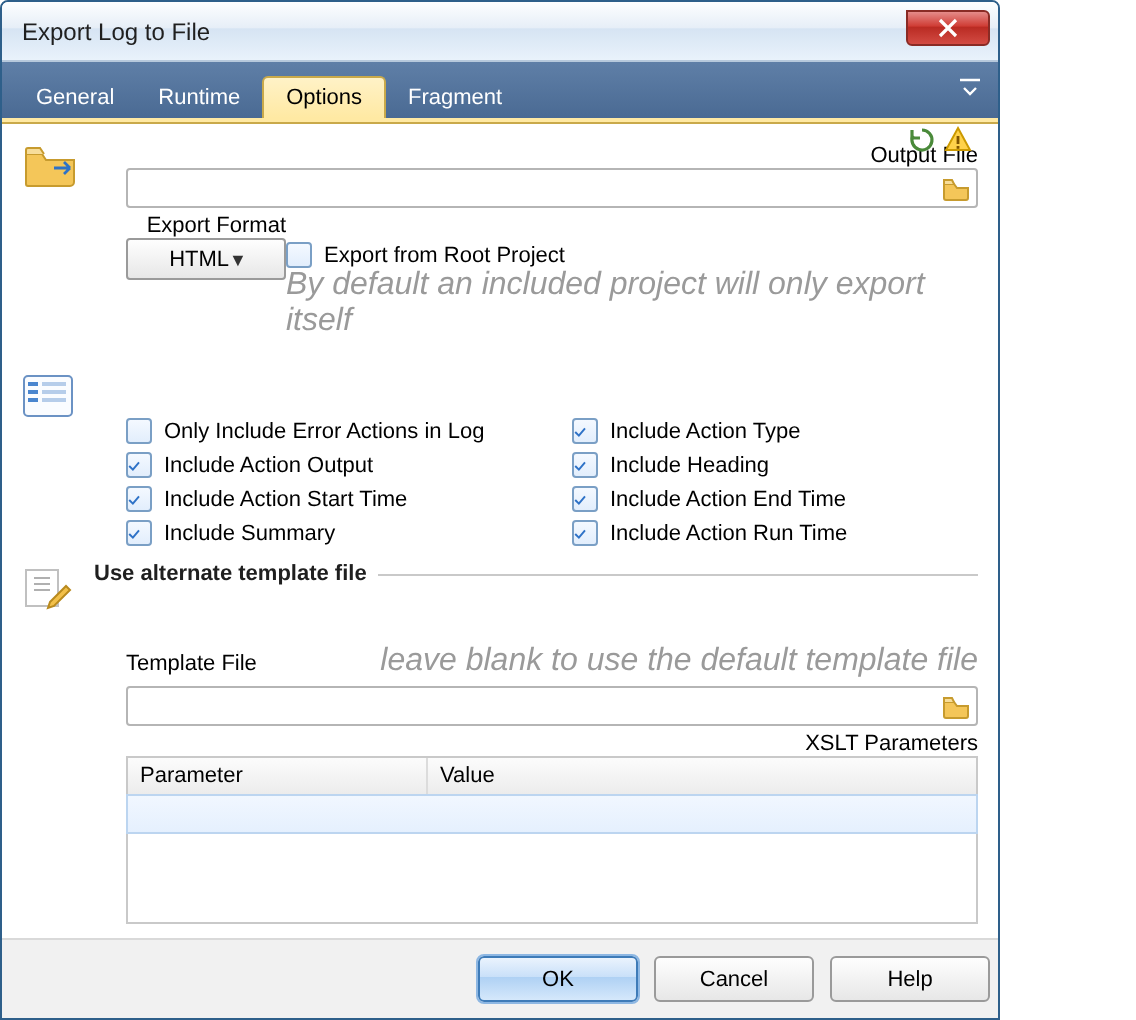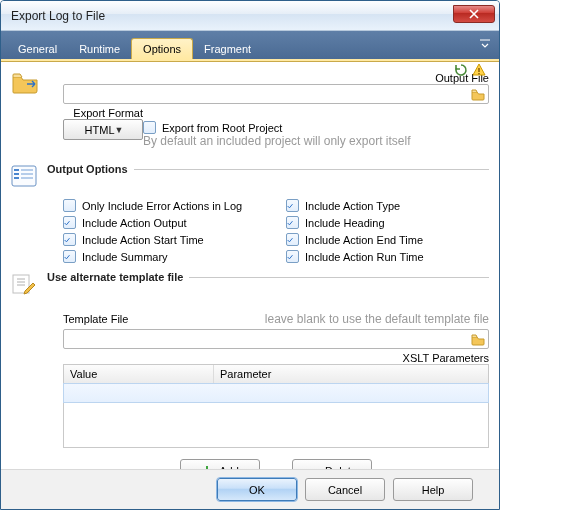--- a/index.html
+++ b/index.html
@@ -33,21 +33,21 @@
 .group-body { padding:4px 0 4px 16px; }
 
 .form-row { margin-bottom:3px; }
 .form-label { color:#000;text-align:right; }
 .text-input { width: 100%; height:20px; border:1px solid #b5b5b5; border-radius:2px; padding:1px 22px 1px 4px; position:relative; background:#fff; }
 .input-wrap { position:relative; width:100%; }
 .input-wrap .end-icon { position:absolute; right:3px; top:2px; width:16px; height:16px; }
 
 .select { display:inline-flex; align-items:center; justify-content:center; width:80px; height:21px; border:1px solid #9a9a9a; border-radius:2px; background:linear-gradient(#fefefe,#e7e7e7); padding:0 4px 0 6px; }
 .select .caret { font-size:9px; color:#333; }
-.hint { color:#9a9a9a; font-size:12px; }
+.hint { color:#9a9a9a; font-style:italic; font-size:16px; }
 
 
 .check-grid { display:grid; grid-template-columns: 1fr 1fr; column-gap:20px; row-gap:4px; padding-left:16px;margin-top:24px; }
 .check { display:flex; align-items:center; gap:6px; }
 .cb { width:13px; height:13px; border:1px solid #7a9fc5; border-radius:2px; background:linear-gradient(#f4f9ff,#e2eefc); display:inline-flex; align-items:center; justify-content:center; }
 .cb.checked::after { content:""; width:8px; height:8px; background: none; }
 .cb.checked svg { width:10px; height:10px; }
 .cb svg { display:none; }
 .cb.checked svg { display:block; }
 
@@ -62,21 +62,21 @@
 .td { padding:2px 6px; height:18px; }
 .td:first-child { width:150px; }
 .td:last-child { flex:1; }
 .trow.selected { background:linear-gradient(#f1f7ff,#e5f0fe); border:1px solid #bcd5f0; margin:-1px; }
 
 
 .btn-row { display:flex; gap:32px; justify-content:center; padding:8px 0; }
 .btn { min-width:80px; height:23px; border:1px solid #9a9a9a; border-radius:3px; background:linear-gradient(#fefefe,#e7e7e7); display:inline-flex; align-items:center; justify-content:center; gap:6px; padding:0 10px; }
 .btn.primary { border:1px solid #3e7bb8; outline:1px solid #8db7e3; background:linear-gradient(#eaf3fd,#c9e0f9 45%,#afd1f4 46%,#d5e8fb); }
 
-.footer { border-top:1px solid #d9d9d9; padding:8px 26px; display:flex; justify-content:flex-end; gap:8px; background:#f1f1f1; }
+.footer { border-top:1px solid #d9d9d9; padding:8px 4px; display:flex; justify-content:flex-end; gap:8px; background:#f1f1f1; }
 
 
 .ic-folder { width:28px; height:24px; }
 .ic-side { width:26px; height:22px; }
 .corner-icons { position:absolute; right:12px; top:0; display:flex; gap:2px; }
 .corner-icons span { width:16px; height:16px; }
 
 svg { display:block; }
 </style>
 </head>
@@ -175,24 +175,20 @@
             <rect x="3" y="4" width="5" height="2" fill="#4a86cf"></rect>
             <rect x="3" y="8" width="5" height="2" fill="#4a86cf"></rect>
             <rect x="3" y="12" width="5" height="2" fill="#4a86cf"></rect>
             <rect x="10" y="4" width="12" height="2" fill="#b6cdea"></rect>
             <rect x="10" y="8" width="12" height="2" fill="#b6cdea"></rect>
             <rect x="10" y="12" width="12" height="2" fill="#b6cdea"></rect>
           </svg>
       </div>
       <div class="sect-body">
         <div class="group">
-          <div class="group-header">
-            <span class="label">Output Options</span>
-            <span class="line"></span>
-          </div>
           <div class="check-grid" id="check-grid">
               <div class="check">
                 <span class="cb"></span>
                 <span>Only Include Error Actions in Log</span>
               </div>
               <div class="check">
                 <span class="cb checked">
                   <svg viewBox="0 0 10 10">
                     <path d="M1 5l3 3 5-6" stroke="#2e72c7" stroke-width="1.6" fill="none"></path>
                   </svg>
@@ -279,22 +275,22 @@
                       <path d="M2 6h5l1.5 2H14v5a1 1 0 0 1-1 1H3a1 1 0 0 1-1-1z" fill="#f4c659" stroke="#c79b2e"></path>
                       <path d="M2 6V4h4l1 2" fill="#f7dd9a" stroke="#c79b2e"></path>
                     </svg>
                 </span>
               </div>
             </div>
             <div class="form-row">
               <div class="form-label">XSLT Parameters</div>
               <div class="table">
                 <div class="thead">
+                  <div class="th">Parameter</div>
                   <div class="th">Value</div>
-                  <div class="th">Parameter</div>
                 </div>
                 <div class="tbody">
                   <div class="trow selected">
                     <div class="td"></div>
                     <div class="td"></div>
                   </div>
                 </div>
               </div>
             </div>
             <div class="btn-row">

